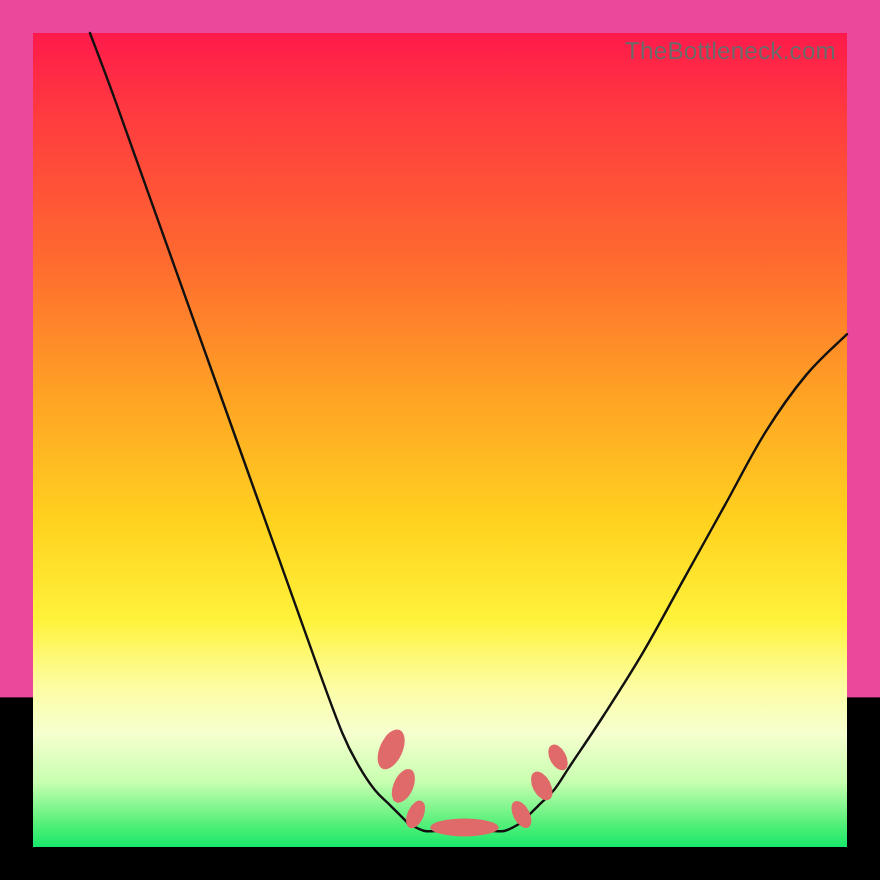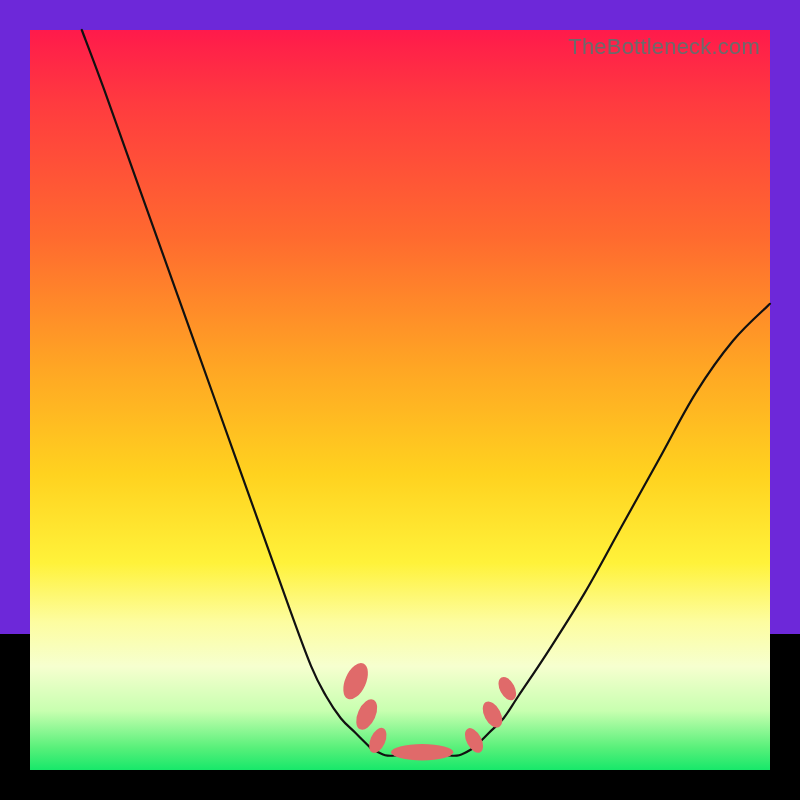--- a/index.html
+++ b/index.html
@@ -8,21 +8,21 @@
     width: 800px;
     height: 800px;
     background: #000;
     overflow: hidden;
     font-family: Arial, Helvetica, sans-serif;
   }
   .frame {
     position: relative;
     width: 800px;
     height: 634px;
-    background: #6d28d9;
+    background: #ec4899;
   }
   .plot-area {
     position: absolute;
     left: 30px;
     top: 30px;
     width: 740px;
     height: 740px;
     
     background: linear-gradient(
       to bottom,

